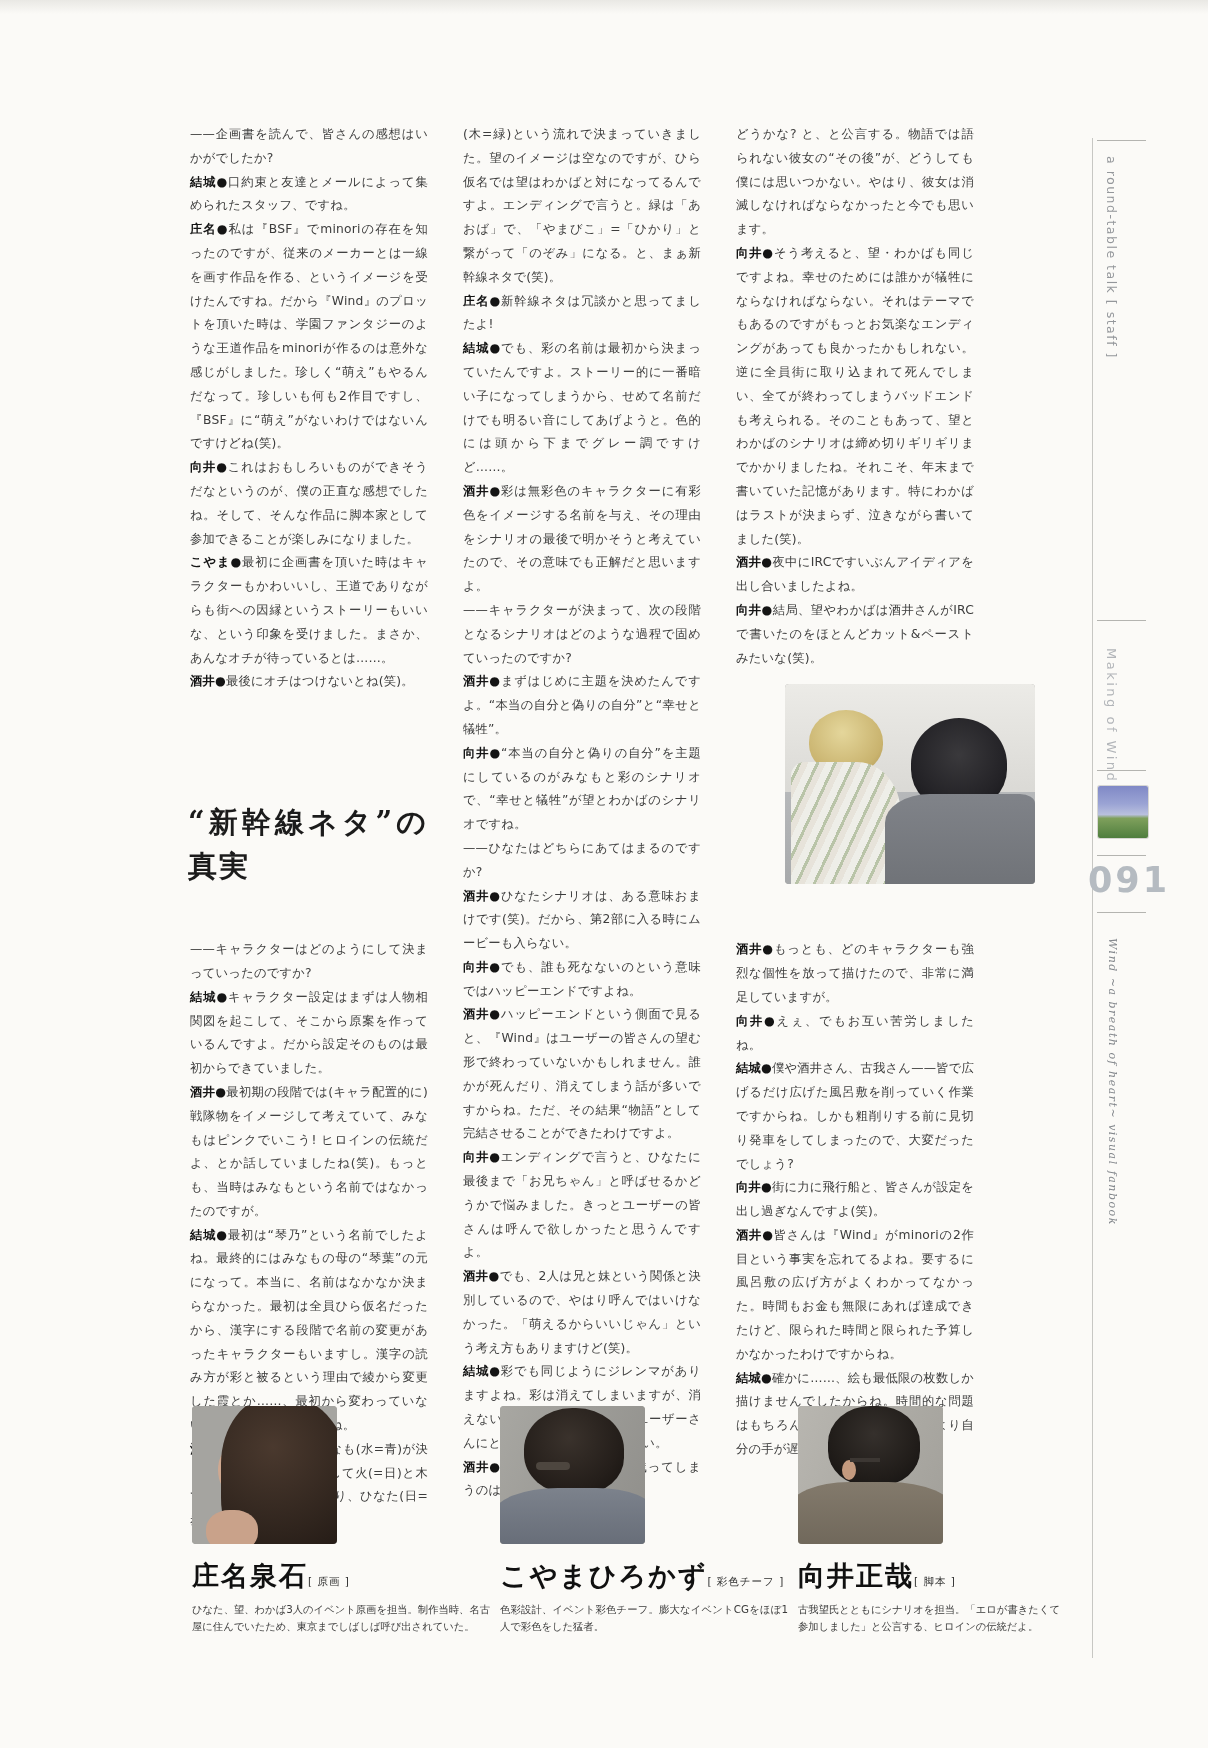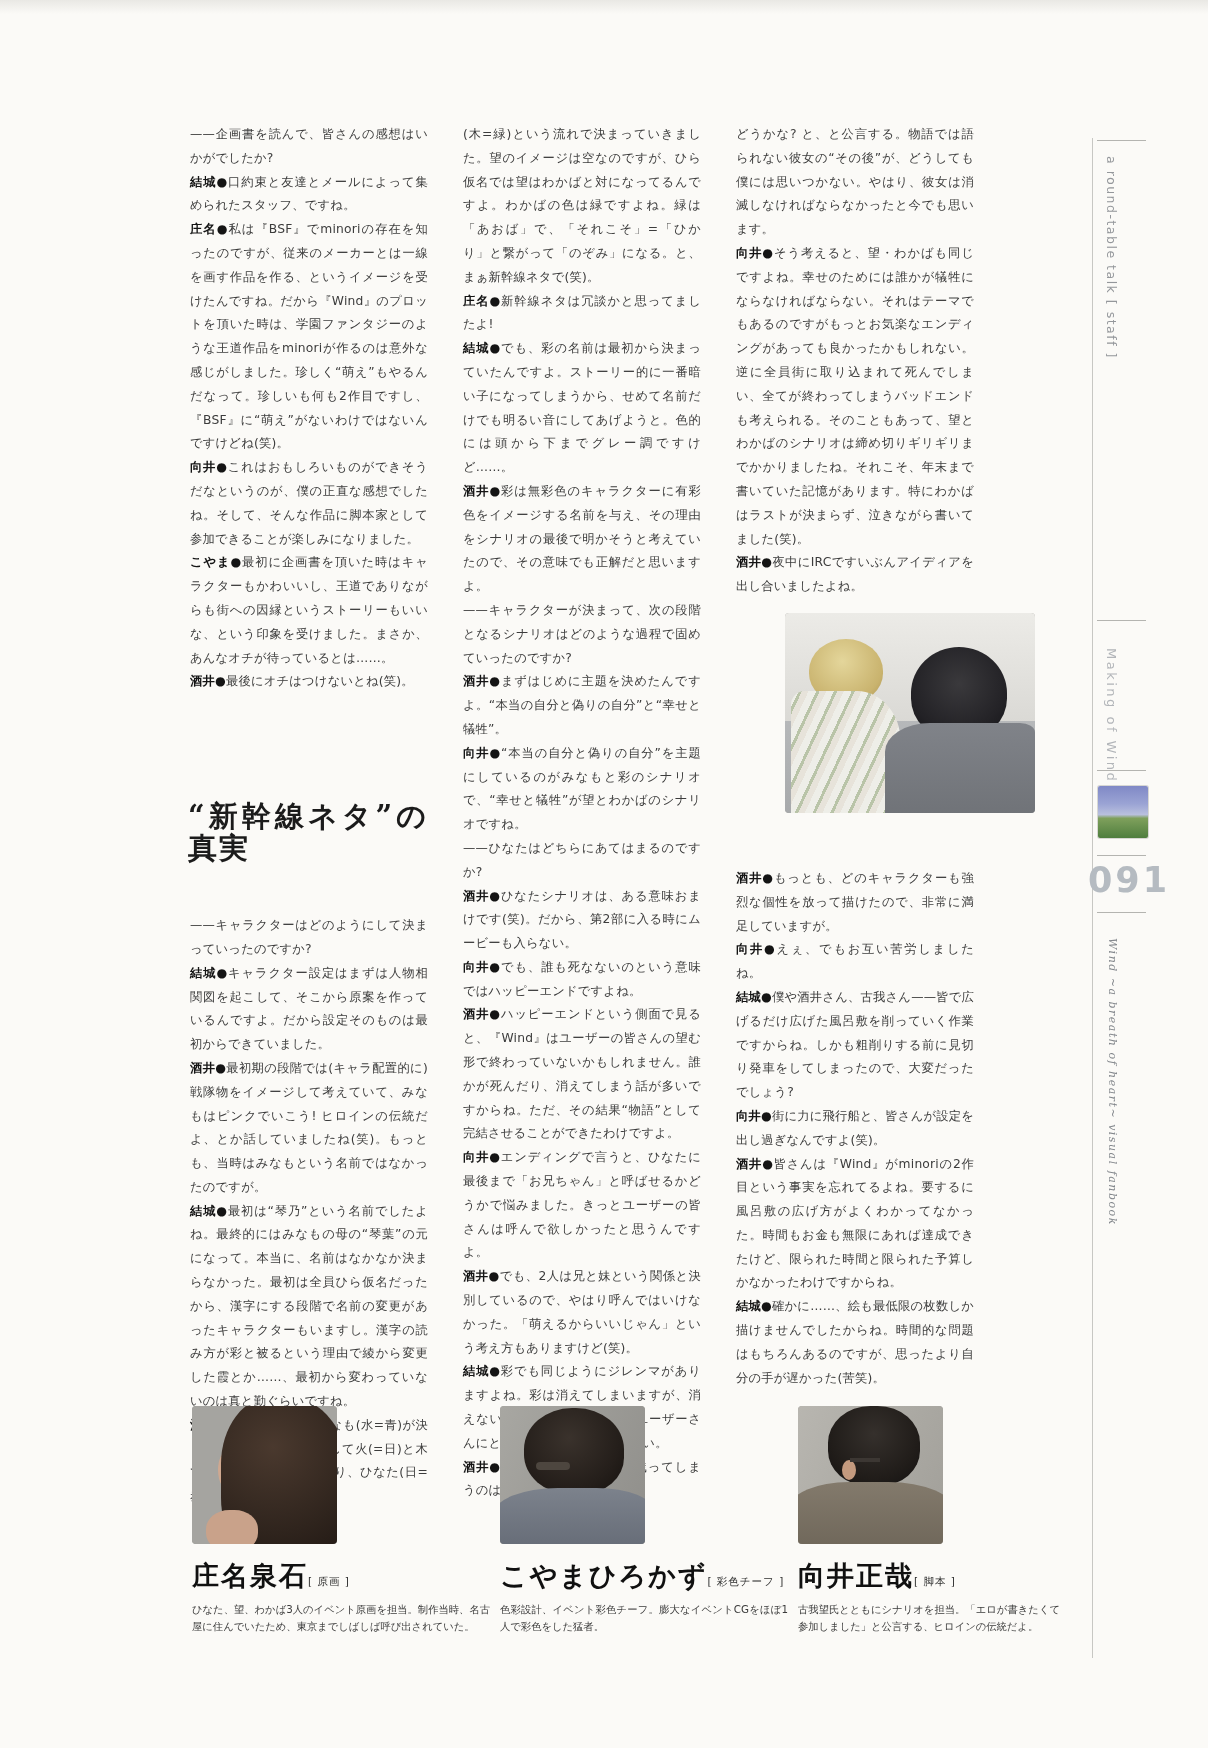--- a/index.html
+++ b/index.html
@@ -21,21 +21,21 @@
   }
   #col1{left:190px;}
   #col2{left:463px;}
   #col3{left:736px;}
   .para{margin:0;}
   .spk{color:#141414;font-weight:bold;}
   .heading{
     font-family:"DejaVu Serif",serif;
     font-size:29px;font-weight:bold;color:#1b1b1b;
     letter-spacing:2px;
-    margin:106px 0 50px -2px;line-height:32px;
+    margin:106px 0 50px -2px;line-height:44px;
   }
   
   .ph{position:relative;overflow:hidden;border-radius:4px;background:#a5a4a0;}
   .ph div{position:absolute;}
   .photo-top{width:250px;height:200px;margin:14px 0 54px 49px;}
   .pt-wall{left:0;top:0;width:100%;height:58%;background:linear-gradient(#ecebe7,#d9d8d4);}
   .pt-table{left:0;bottom:0;width:100%;height:46%;background:linear-gradient(#b6b8ba,#a7a9ab);}
   .pt-blonde{left:24px;top:26px;width:74px;height:64px;border-radius:50% 50% 46% 46%;
     background:radial-gradient(circle at 45% 35%,#e4d69b,#c9b36e 70%,#a98f4e);}
   .pt-shirt{left:6px;top:78px;width:110px;height:130px;border-radius:14px 40% 0 0;
@@ -106,21 +106,21 @@
       <p class="para">——キャラクターはどのようにして決まっていったのですか?</p>
       <p class="para"><b class="spk">結城●</b>キャラクター設定はまずは人物相関図を起こして、そこから原案を作っているんですよ。だから設定そのものは最初からできていました。</p>
       <p class="para"><b class="spk">酒井●</b>最初期の段階では(キャラ配置的に)戦隊物をイメージして考えていて、みなもはピンクでいこう! ヒロインの伝統だよ、とか話していましたね(笑)。もっとも、当時はみなもという名前ではなかったのですが。</p>
       <p class="para"><b class="spk">結城●</b>最初は“琴乃”という名前でしたよね。最終的にはみなもの母の“琴葉”の元になって。本当に、名前はなかなか決まらなかった。最初は全員ひら仮名だったから、漢字にする段階で名前の変更があったキャラクターもいますし。漢字の読み方が彩と被るという理由で綾から変更した霞とか……、最初から変わっていないのは真と勤ぐらいですね。</p>
       <p class="para"><b class="spk">酒井●</b>紆余曲折を経てみなも(水=青)が決まり、2人の妹は水に対して火(=日)と木でいこうということになり、ひなた(日=赤)とわかば</p>
     </div>
 </div>
 
 <div class="col" id="col2">
   <div>
-      <p class="para">(木=緑)という流れで決まっていきました。望のイメージは空なのですが、ひら仮名では望はわかばと対になってるんですよ。わかばの色は緑ですよね。緑は「あおば」で、「それこそ」=「ひかり」と繋がって「のぞみ」になる。と、まぁ新幹線ネタで(笑)。</p>
+      <p class="para">(木=緑)という流れで決まっていきました。望のイメージは空なのですが、ひら仮名では望はわかばと対になってるんですよ。エンディングで言うと。緑は「あおば」で、「やまびこ」=「ひかり」と繋がって「のぞみ」になる。と、まぁ新幹線ネタで(笑)。</p>
       <p class="para"><b class="spk">庄名●</b>新幹線ネタは冗談かと思ってましたよ!</p>
       <p class="para"><b class="spk">結城●</b>でも、彩の名前は最初から決まっていたんですよ。ストーリー的に一番暗い子になってしまうから、せめて名前だけでも明るい音にしてあげようと。色的には頭から下までグレー調ですけど……。</p>
       <p class="para"><b class="spk">酒井●</b>彩は無彩色のキャラクターに有彩色をイメージする名前を与え、その理由をシナリオの最後で明かそうと考えていたので、その意味でも正解だと思いますよ。</p>
       <p class="para">——キャラクターが決まって、次の段階となるシナリオはどのような過程で固めていったのですか?</p>
       <p class="para"><b class="spk">酒井●</b>まずはじめに主題を決めたんですよ。“本当の自分と偽りの自分”と“幸せと犠牲”。</p>
       <p class="para"><b class="spk">向井●</b>“本当の自分と偽りの自分”を主題にしているのがみなもと彩のシナリオで、“幸せと犠牲”が望とわかばのシナリオですね。</p>
       <p class="para">——ひなたはどちらにあてはまるのですか?</p>
       <p class="para"><b class="spk">酒井●</b>ひなたシナリオは、ある意味おまけです(笑)。だから、第2部に入る時にムービーも入らない。</p>
       <p class="para"><b class="spk">向井●</b>でも、誰も死なないのという意味ではハッピーエンドですよね。</p>
       <p class="para"><b class="spk">酒井●</b>ハッピーエンドという側面で見ると、『Wind』はユーザーの皆さんの望む形で終わっていないかもしれません。誰かが死んだり、消えてしまう話が多いですからね。ただ、その結果“物語”として完結させることができたわけですよ。</p>
@@ -129,20 +129,21 @@
       <p class="para"><b class="spk">結城●</b>彩でも同じようにジレンマがありますよね。彩は消えてしまいますが、消えないというエンディングもユーザーさんにとっては“あり”かもしれない。</p>
       <p class="para"><b class="spk">酒井●</b>ただ、彼女が消えずに残ってしまうのは</p>
     </div>
 </div>
 
 <div class="col" id="col3">
   <div>
       <p class="para">どうかな? と、と公言する。物語では語られない彼女の“その後”が、どうしても僕には思いつかない。やはり、彼女は消滅しなければならなかったと今でも思います。</p>
       <p class="para"><b class="spk">向井●</b>そう考えると、望・わかばも同じですよね。幸せのためには誰かが犠牲にならなければならない。それはテーマでもあるのですがもっとお気楽なエンディングがあっても良かったかもしれない。逆に全員街に取り込まれて死んでしまい、全てが終わってしまうバッドエンドも考えられる。そのこともあって、望とわかばのシナリオは締め切りギリギリまでかかりましたね。それこそ、年末まで書いていた記憶があります。特にわかばはラストが決まらず、泣きながら書いてました(笑)。</p>
       <p class="para"><b class="spk">酒井●</b>夜中にIRCですいぶんアイディアを出し合いましたよね。</p>
+      <p class="para"><b class="spk">向井●</b>結局、望やわかばは酒井さんがIRCで書いたのをほとんどカット&amp;ペーストみたいな(笑)。</p>
     </div>
   <div class="ph photo-top">
     <div class="pt-wall"></div>
     <div class="pt-table"></div>
     <div class="pt-plate1"></div>
     <div class="pt-plate2"></div>
     <div class="pt-blonde"></div>
     <div class="pt-shirt"></div>
     <div class="pt-darkhead"></div>
     <div class="pt-darkback"></div>

